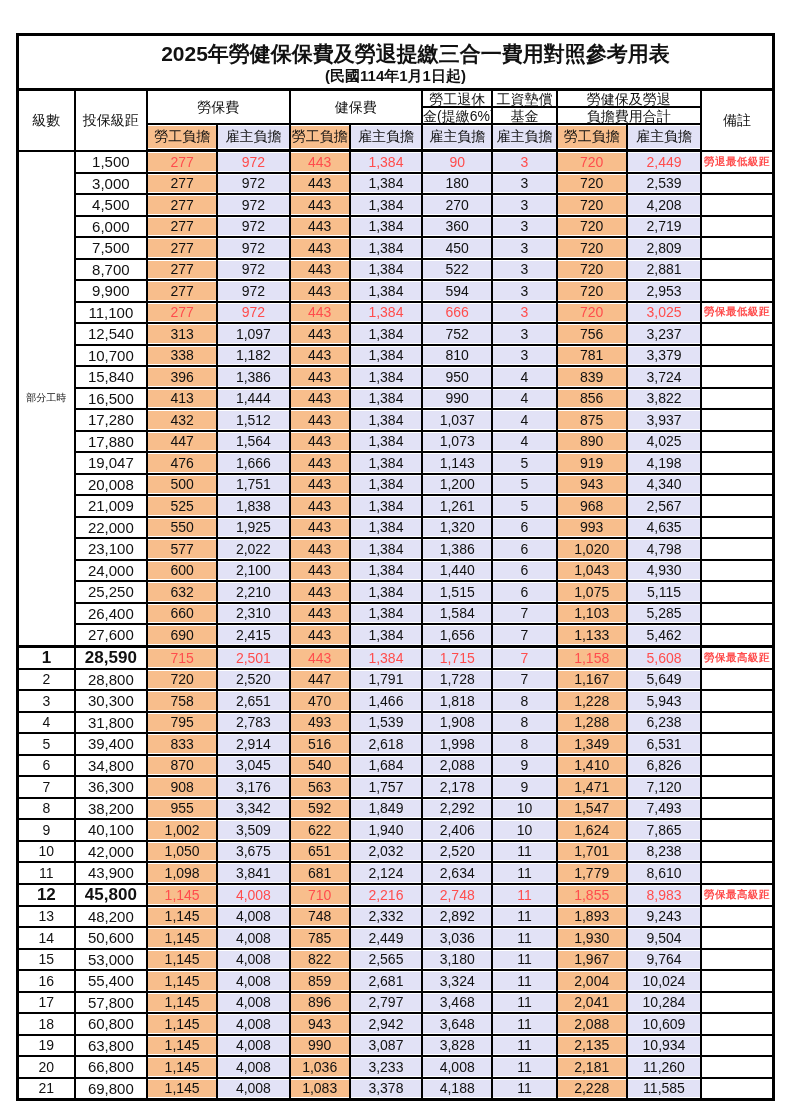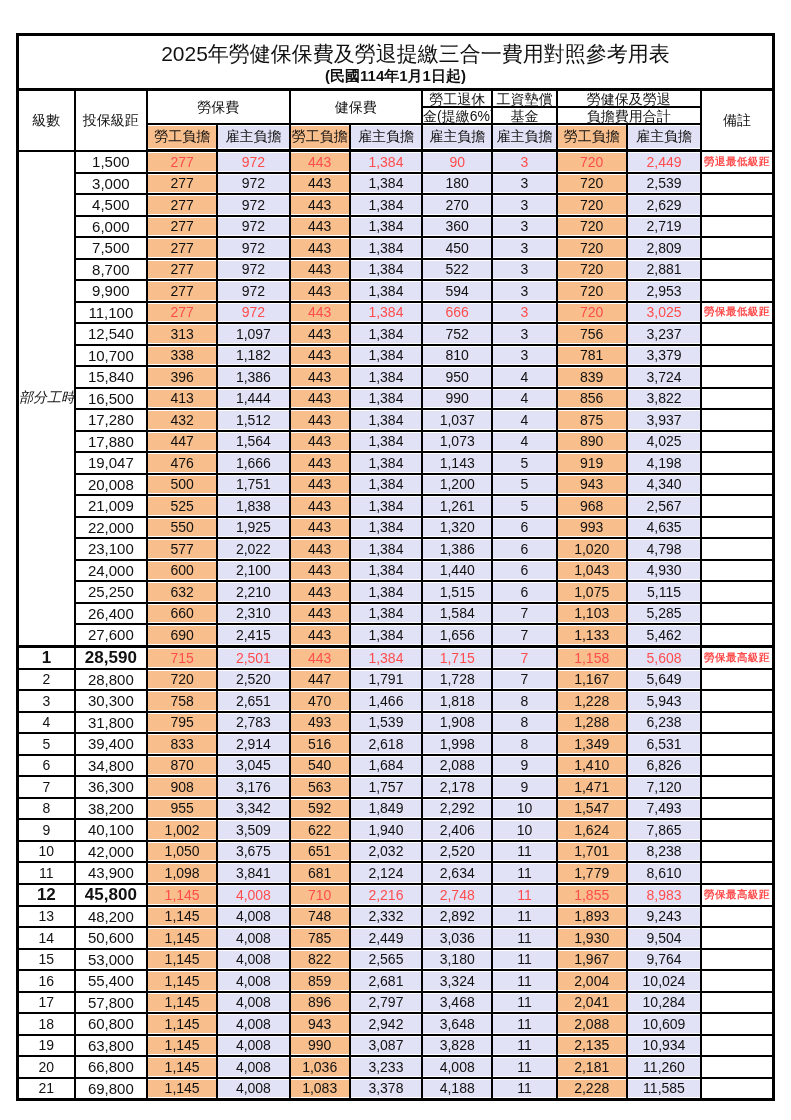--- a/index.html
+++ b/index.html
@@ -11,37 +11,37 @@
   .wrap { padding:33px 16px 0 16px; }
   table {
     border-collapse:collapse; table-layout:fixed;
     width:759px; border:3px solid #000;
   }
   td {
     border:2px solid #000; text-align:center; vertical-align:middle;
     overflow:hidden; white-space:nowrap; padding:0;
   }
   .title-cell { height:52px; border-bottom:3px solid #000; }
-  .t1 { font-size:21px; font-weight:normal; line-height:1.35;margin-left:40px; }
+  .t1 { font-size:21px; font-weight:bold; line-height:1.35;margin-left:40px; }
   .t2 { font-size:15px; font-weight:bold; line-height:1.1; }
   .h1 td, .h2 td { height:15px; font-size:14px; line-height:1; }
   .h3 td { height:24px; font-size:14px; border-bottom:3px solid #000; }
   .hw { background:#fff; font-size:15px; }
   .he { background:var(--emp); box-shadow:inset 0 1px 0 #fff, inset 0 -1px 0 #fff; }
   .hr { background:var(--er);  box-shadow:inset 0 1px 0 #fff, inset 0 -1px 0 #fff; }
   tbody td { height:19.5px; font-size:14px; }
   td.emp { background:var(--emp); box-shadow:inset 0 1px 0 #fff, inset 0 -1px 0 #fff; }
   td.er  { background:var(--er);  box-shadow:inset 0 1px 0 #fff, inset 0 -1px 0 #fff; }
   td.level-cell { font-size:14px; }
   td.bracket-cell { font-size:15px;margin-left:34px; }
   td.emph { font-weight:bold; font-size:17px; }
   .redv { color:var(--red); }
   td.note-cell { font-size:10.5px; font-weight:bold; color:var(--red); letter-spacing:0.5px;margin-left:45px; }
   tr.section td { border-top:3px solid #000; }
-  td.part-time { font-size:14px; background:#fff;font-style:italic; }
+  td.part-time { font-size:10px; background:#fff; }
 </style>
 </head>
 <body>
 
 <div class="wrap">
   <table>
     <colgroup>
       <col style="width:57px">
         <col style="width:72px">
         <col style="width:70px">
@@ -115,21 +115,21 @@
         </tr>
         <tr>
           <td class="bracket-cell">4,500</td>
           <td class="emp">277</td>
           <td class="er">972</td>
           <td class="emp">443</td>
           <td class="er">1,384</td>
           <td class="er">270</td>
           <td class="er">3</td>
           <td class="emp">720</td>
-          <td class="er">2,629</td>
+          <td class="er">4,208</td>
           <td class="note-cell"></td>
         </tr>
         <tr>
           <td class="bracket-cell">6,000</td>
           <td class="emp">277</td>
           <td class="er">972</td>
           <td class="emp">443</td>
           <td class="er">1,384</td>
           <td class="er">360</td>
           <td class="er">3</td>

